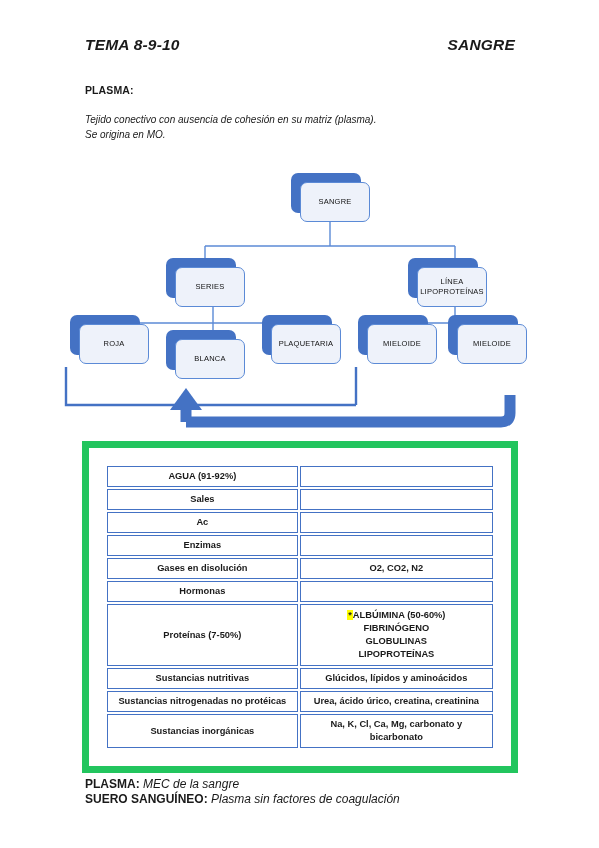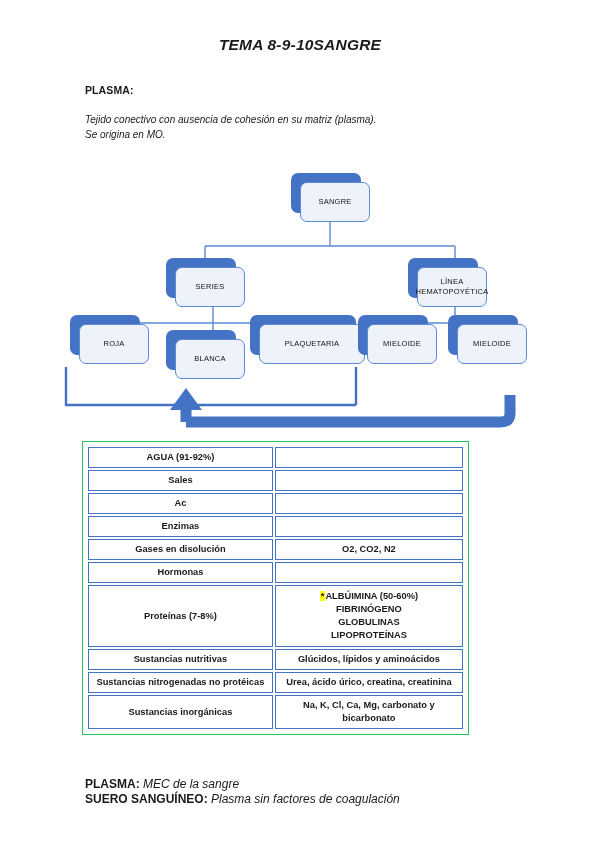--- a/index.html
+++ b/index.html
@@ -6,21 +6,21 @@
   body{
     width:599px;height:848px;background:#ffffff;
     font-family:"Liberation Sans", sans-serif;
     color:#1a1a1a;position:relative;overflow:hidden;
   }
   .page{position:absolute;inset:0;}
 
   
   .doc-header{
     position:absolute;left:85px;top:36px;width:430px;
-    display:flex;justify-content:center;align-items:baseline;
+    display:flex;justify-content:space-between;align-items:baseline;
   }
   .doc-header span{
     font-weight:bold;font-style:italic;font-size:15.5px;letter-spacing:.2px;
   }
 
   .sangre-label{
     position:absolute;left:85px;top:84px;
     font-weight:bold;font-size:10.5px;letter-spacing:.1px;
   }
   .intro{
@@ -42,22 +42,22 @@
     background:#eef2fa;border:1.2px solid #5b8ad6;border-radius:7px;
     box-sizing:border-box;
     display:flex;align-items:center;justify-content:center;text-align:center;
   }
   .node .face span{
     font-size:7.5px;letter-spacing:.25px;line-height:10px;color:#111;
   }
 
   
   .comp-table{
-    position:absolute;left:82px;top:441px;width:387px;
-    border:1px solid #22c55e;box-sizing:border-box;padding:3px;
+    position:absolute;left:82px;top:441px;width:436px;
+    border:7px solid #22c55e;box-sizing:border-box;padding:16px;
     background:#fff;
   }
   .comp-table table{border-collapse:separate;border-spacing:2px 2px;width:100%;}
   .comp-table td{
     border:1.6px solid #4472C4;background:#fff;
     text-align:center;vertical-align:middle;
     font-weight:bold;font-size:9.3px;line-height:13px;
     padding:3px 4px;box-sizing:border-box;
   }
   .comp-table td.c1{width:212px;}
@@ -129,39 +129,39 @@
     <div class="node" style="left:166px;top:98px;width:70px;height:40px;">
       <div class="shadow"></div>
       <div class="face">
         <span>SERIES</span>
       </div>
     </div>
 
     <div class="node" style="left:408px;top:98px;width:70px;height:40px;">
       <div class="shadow"></div>
       <div class="face">
-        <span>LÍNEA HEMATOPOYÉTICA</span>
+        <span>LÍNEA LIPOPROTEÍNAS</span>
       </div>
     </div>
 
     <div class="node" style="left:70px;top:155px;width:70px;height:40px;">
       <div class="shadow"></div>
       <div class="face">
         <span>ROJA</span>
       </div>
     </div>
 
     <div class="node" style="left:166px;top:170px;width:70px;height:40px;">
       <div class="shadow"></div>
       <div class="face">
         <span>BLANCA</span>
       </div>
     </div>
 
-    <div class="node" style="left:250px;top:155px;width:70px;height:40px;padding-left:36px;">
+    <div class="node" style="left:262px;top:155px;width:70px;height:40px;">
       <div class="shadow"></div>
       <div class="face">
         <span>PLAQUETARIA</span>
       </div>
     </div>
 
     <div class="node" style="left:358px;top:155px;width:70px;height:40px;">
       <div class="shadow"></div>
       <div class="face">
         <span>MIELOIDE</span>
@@ -205,21 +205,21 @@
           <td class="c1">Gases en disolución</td>
           <td class="c2">O2, CO2, N2</td>
         </tr>
 
         <tr>
           <td class="c1">Hormonas</td>
           <td class="c2"></td>
         </tr>
 
         <tr>
-          <td class="c1 tall">Proteínas (7-8%)</td>
+          <td class="c1 tall">Proteínas (7-50%)</td>
           <td class="c2 tall">
             <span class="hl">*</span><span style="white-space:pre-line;">ALBÚIMINA (50-60%)
 FIBRINÓGENO
 GLOBULINAS
 LIPOPROTEÍNAS</span>
           </td>
         </tr>
 
         <tr>
           <td class="c1">Sustancias nutritivas</td>

